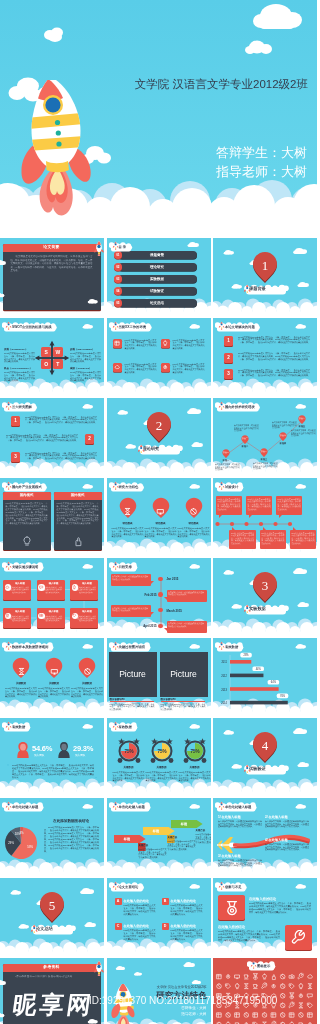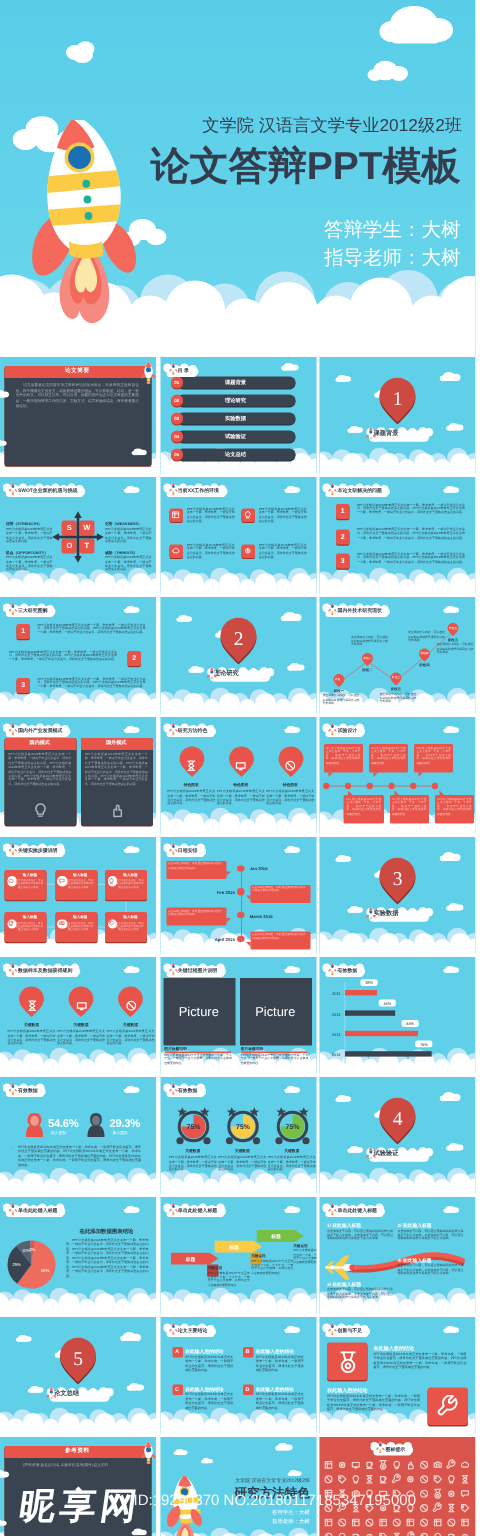--- a/index.html
+++ b/index.html
@@ -148,21 +148,20 @@
       <circle cx="53" cy="105" r="7.6" fill="#1b6fb5"></circle>
 
       <circle cx="57.5" cy="122.5" r="2.6" fill="#1db09b"></circle>
       <circle cx="58.3" cy="133" r="2.6" fill="#1db09b"></circle>
       <circle cx="59" cy="144" r="2.6" fill="#1db09b"></circle>
 
       <path d="M46 161 C51 164 62 164 68 161 L69 170 C63 173 52 173 46.5 170 Z" fill="#fbcb45"></path>
     </svg>
 
     <div class="cov-sub">文学院 汉语言文学专业2012级2班</div>
-    <div class="cov-title">论文答辩PPT模板</div>
     <div class="cov-l1">答辩学生：大树</div>
     <div class="cov-l2">指导老师：大树</div>
   </div>
 
   <div class="grid" id="grid">
       <div class="slide">
         <svg width="104" height="78" viewBox="0 0 104 78" style="position: absolute; left: 0px; top: 0px; z-index: 1;">
           <g fill="#bfe6f7">
             <circle cx="3" cy="70" r="7"></circle>
             <circle cx="15" cy="68" r="6.5"></circle>

